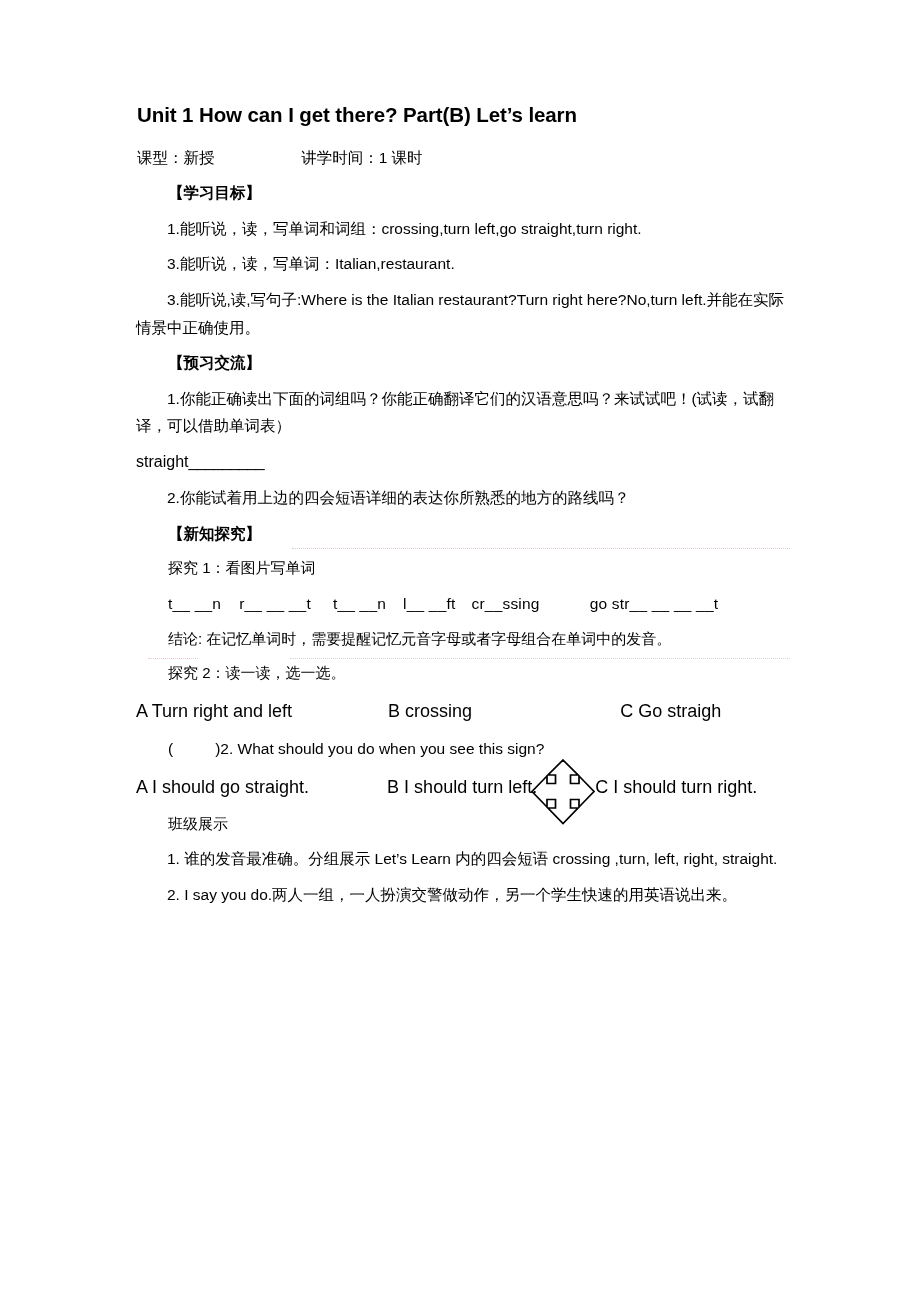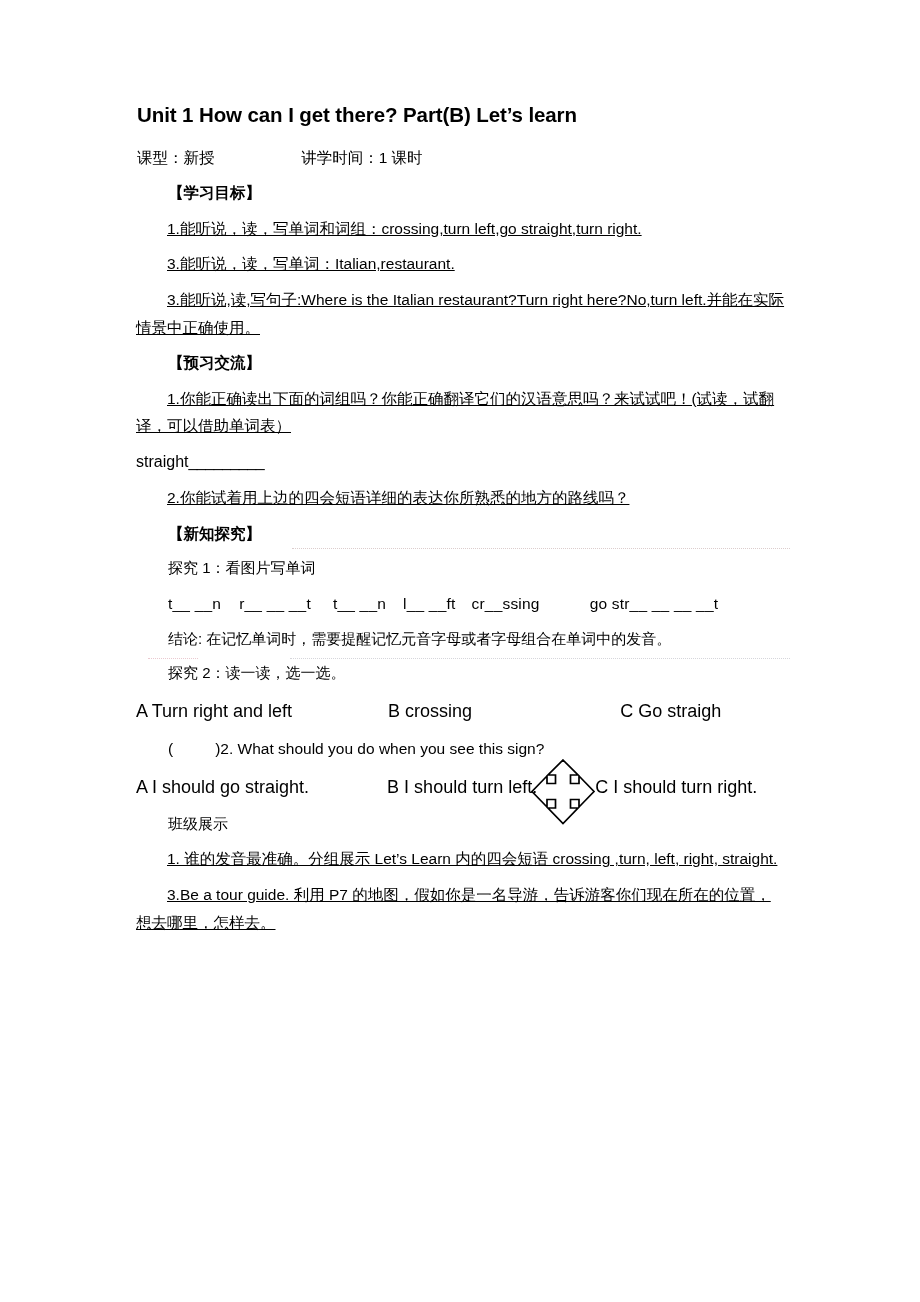--- a/index.html
+++ b/index.html
@@ -45,21 +45,20 @@
     line-height: 1.78;
     margin: 0 0 8px 0;
   }
   .para.indent {
     text-indent: 31px;
   }
   
   .para.full {
     width: 650px;
     margin-left: -1px;
-    text-decoration: underline;
   }
   .bracket-head {
     font-size: 15.5px;
     font-weight: bold;
     line-height: 1.78;
     margin: 0 0 8px 0;
     text-indent: 31px;
   }
   .sub-head {
     font-size: 15px;
@@ -221,22 +220,22 @@
     </p>
 
     <p class="mc-opts mc-opts2">
       <span class="oa">A I should go straight.</span><span class="spc1"></span><span class="oa">B I should turn left.</span><span class="spc2"></span><span class="oa">C I should turn right.</span>
     </p>
 
     <p class="sub-head">班级展示</p>
 
     <p class="para indent full">1. 谁的发音最准确。分组展示 Let’s Learn 内的四会短语 crossing ,turn, left, right, straight.</p>
 
-
-    <p class="para indent full">3.Be a tour guide. 利用 P7 的地图，假如你是一名导游，告诉游客你们现在所在的位置，想去哪里，怎样去。</p>
+    <p class="para indent full">2. I say you do.两人一组，一人扮演交警做动作，另一个学生快速的用英语说出来。</p>
+
 
   </div>
 
   <div class="sign-wrap">
     <svg width="84" height="78" viewBox="0 0 84 78">
       <path d="M42 2
                L57 17 L49.5 17 L49.5 25.5
                L58 25.5 L58 18 L73 33.5
                L58 49 L58 41.5 L49.5 41.5
                L49.5 50 L57 50 L42 65.5

